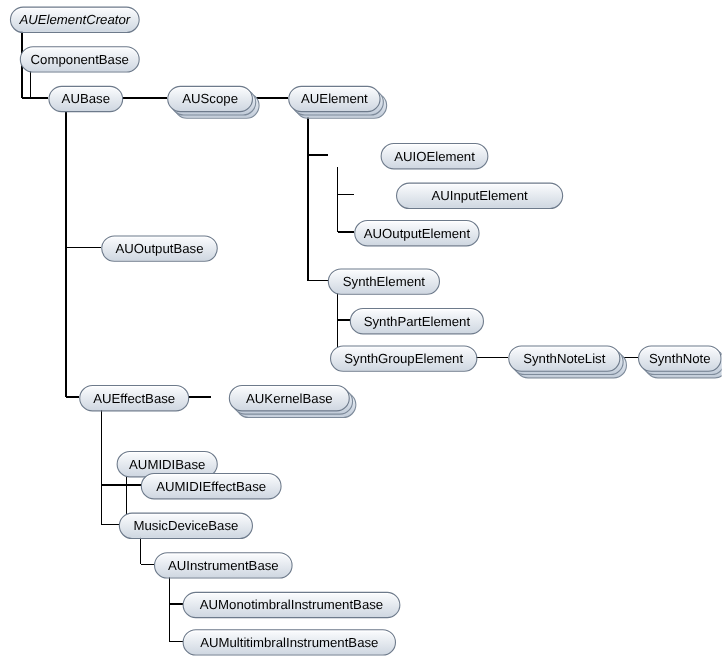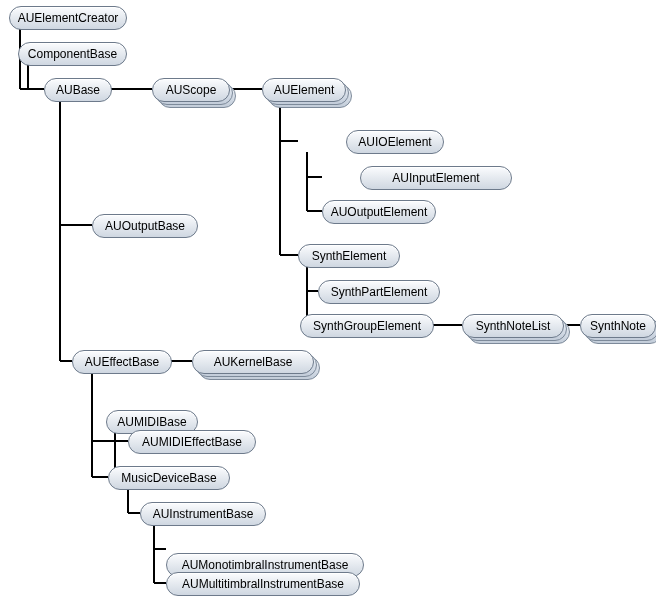--- a/index.html
+++ b/index.html
@@ -48,21 +48,21 @@
       <line x1="92" y1="477" x2="108" y2="477"></line>
       <line x1="115" y1="416" x2="115" y2="477"></line>
       <line x1="115" y1="441" x2="128" y2="441"></line>
       <line x1="128" y1="488" x2="128" y2="513"></line>
       <line x1="128" y1="513" x2="140" y2="513"></line>
       <line x1="154" y1="524" x2="154" y2="583"></line>
       <line x1="154" y1="549" x2="166" y2="549"></line>
       <line x1="154" y1="583" x2="166" y2="583"></line>
     </svg>
   <div id="nodes-layer">
-      <div class="node" style="left: 9px; top: 6px; width: 116px; height: 22px;">
+      <div class="node" style="left: 9px; top: 6px; width: 116px; height: 22px; font-style: italic;">
         <div class="main">
           <span class="label">AUElementCreator</span>
         </div>
       </div>
       <div class="node" style="left: 18px; top: 42px; width: 107px; height: 22px;">
         <div class="main">
           <span class="label">ComponentBase</span>
         </div>
       </div>
       <div class="node" style="left: 44px; top: 78px; width: 66px; height: 22px;">
@@ -131,21 +131,21 @@
       <div class="node" style="left: 92px; top: 214px; width: 104px; height: 22px;">
         <div class="main">
           <span class="label">AUOutputBase</span>
         </div>
       </div>
       <div class="node" style="left: 72px; top: 350px; width: 98px; height: 22px;">
         <div class="main">
           <span class="label">AUEffectBase</span>
         </div>
       </div>
-      <div class="node" style="left: 192px; top: 350px; width: 120px; height: 22px; text-align: right;">
+      <div class="node" style="left: 208px; top: 350px; width: 108px; height: 22px; text-align: right;">
         <div class="stack-shadow s2"></div>
         <div class="stack-shadow s1"></div>
         <div class="main">
           <span class="label">AUKernelBase</span>
         </div>
       </div>
       <div class="node" style="left: 106px; top: 394px; width: 90px; height: 22px; margin-top: 16px;">
         <div class="main">
           <span class="label">AUMIDIBase</span>
         </div>
@@ -158,21 +158,21 @@
       <div class="node" style="left: 108px; top: 466px; width: 120px; height: 22px;">
         <div class="main">
           <span class="label">MusicDeviceBase</span>
         </div>
       </div>
       <div class="node" style="left: 140px; top: 502px; width: 124px; height: 22px;">
         <div class="main">
           <span class="label">AUInstrumentBase</span>
         </div>
       </div>
-      <div class="node" style="left: 166px; top: 538px; width: 196px; height: 22px; margin-top: 15px;">
+      <div class="node" style="left: 166px; top: 538px; width: 196px; height: 22px;">
         <div class="main">
           <span class="label">AUMonotimbralInstrumentBase</span>
         </div>
       </div>
       <div class="node" style="left: 166px; top: 572px; width: 192px; height: 22px;">
         <div class="main">
           <span class="label">AUMultitimbralInstrumentBase</span>
         </div>
       </div>
     </div>

